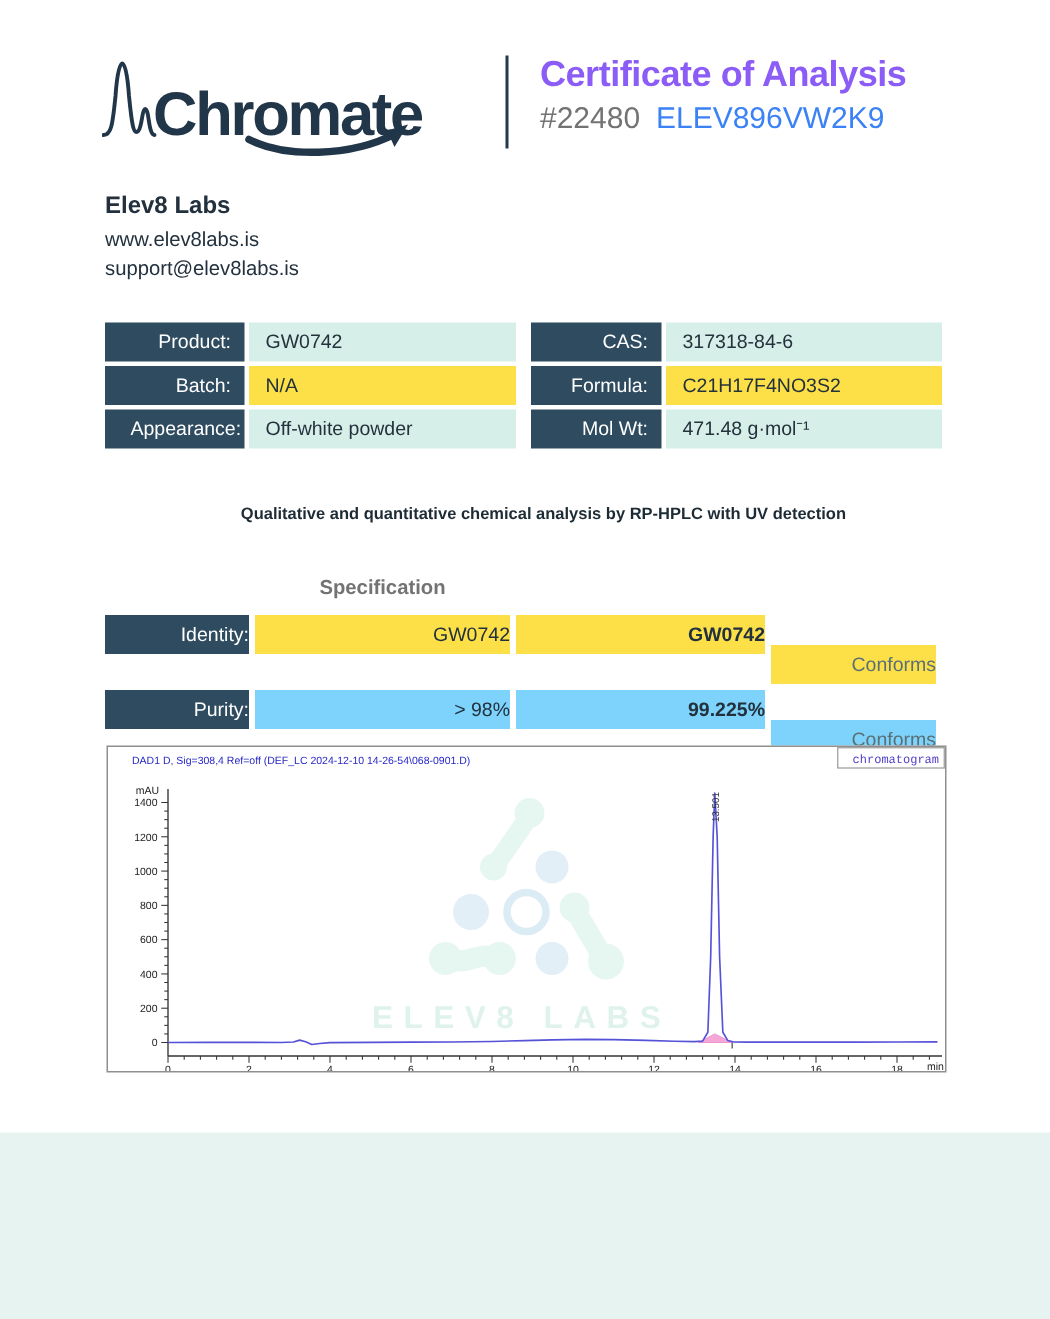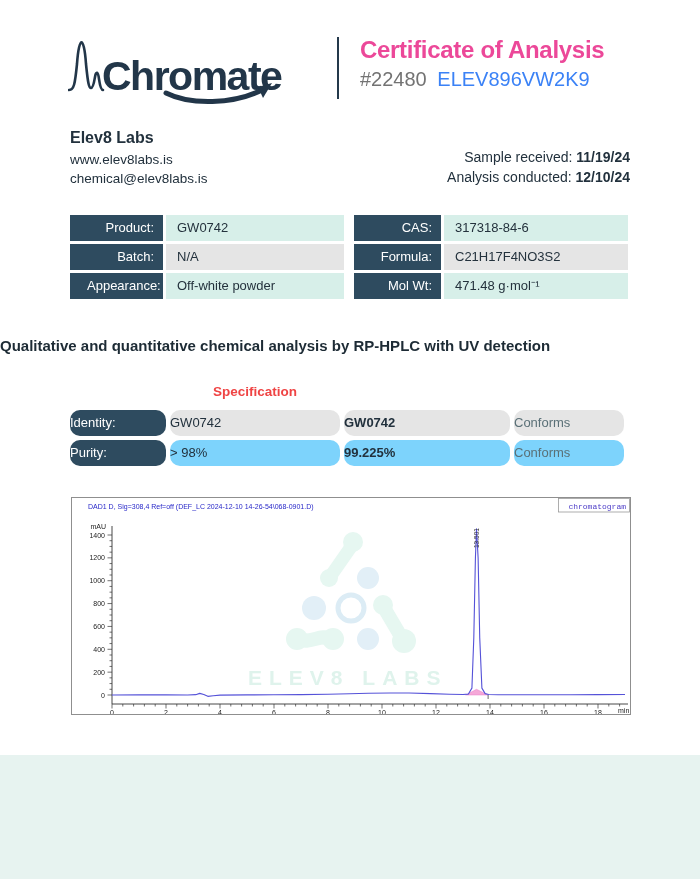--- a/index.html
+++ b/index.html
@@ -3,55 +3,55 @@
 <meta charset="utf-8">
 <style>
   html,body{margin:0;padding:0;background:#ffffff;}
   body{font-family:"Liberation Sans", sans-serif;color:#22313d;}
   .page{position:relative;width:700px;height:879px;background:#fff;overflow:hidden;}
 
   
   .logo-wrap{position:absolute;left:68px;top:26px;width:236px;height:80px;}
   .divider{position:absolute;left:337px;top:37px;width:2px;height:62px;background:#24394b;}
   .title-block{position:absolute;left:360px;top:36px;}
-  .title{font-size:24px;font-weight:bold;color:#ec4899;letter-spacing:-0.3px;}
+  .title{font-size:24px;font-weight:bold;color:#8b5cf6;letter-spacing:-0.3px;}
   .subtitle{font-size:20px;margin-top:4px;}
   .coa-num{color:#737373;}
   .access-code{color:#3b82f6;margin-left:5px;}
 
   
   .client{position:absolute;left:70px;top:128px;line-height:19px;font-size:13.5px;}
   .client .name{font-size:16px;font-weight:bold;margin-bottom:3px;}
   .dates{position:absolute;right:70px;top:147px;text-align:right;font-size:14px;line-height:20px;}
   .b{font-weight:bold;}
 
   
   .info-tables{position:absolute;left:70px;top:215px;display:flex;gap:10px;}
   .info-grid{display:grid;grid-template-columns:93px 178px;gap:3px;}
   .info-grid.rt{grid-template-columns:87px 184px;}
   .cell{height:26px;line-height:26px;font-size:13px;padding-left:17px;}
   .cell.label{background:#2e4b5f;color:#ffffff;text-align:right;padding-right:9px;}
   .cell.value{color:#24323d;padding-left:11px;}
   .bg-a{background:#d7efe9;}
-  .bg-b{background:#e5e5e5;}
+  .bg-b{background:#fde047;}
   .bg-c{background:#7dd3fc;}
 
-  .note{position:absolute;left:0;top:337px;width:564px;text-align:left;
-        font-size:15px;font-weight:bold;color:#1d2b35;}
+  .note{position:absolute;left:0;top:337px;width:564px;text-align:right;
+        font-size:11px;font-weight:bold;color:#1d2b35;}
 
   
   .res-head{position:absolute;left:70px;top:384px;display:grid;
             grid-template-columns:96px 170px 166px 110px;gap:4px;
-            font-size:13.5px;font-weight:bold;color:#ef4444;}
+            font-size:13.5px;font-weight:bold;color:#737373;}
   .res-head div{text-align:center;}
   .res-grid{position:absolute;left:70px;top:410px;display:grid;
             grid-template-columns:96px 170px 166px 110px;gap:4px;}
-  .res-grid .cell{text-align:left;padding:0;border-radius:10px;}
+  .res-grid .cell{text-align:right;padding:0;}
   .res-grid .result{font-weight:bold;}
-  .res-grid .status{color:#5a7077;}
+  .res-grid .status{color:#5a7077;margin-top:20px;}
 
   
   .chart-frame{position:absolute;left:71px;top:497px;width:558px;height:216px;
                border:1px solid #8f8f8f;background:#fff;}
   .chart-frame svg{display:block;}
   .annot{font-size:7px;fill:#2727c8;}
   .corner-label{font-size:8px;font-family:"Liberation Mono", monospace;fill:#5040c8;}
   .axis-lab{font-size:7px;fill:#222;}
   .wm-mint{fill:#e6f7f1;}
   .wm-blue{fill:#e2eff7;}
@@ -79,31 +79,21 @@
     <div class="title">Certificate of Analysis</div>
     <div class="subtitle">
       <span class="coa-num">#22480</span>
       <span class="access-code">ELEV896VW2K9</span>
     </div>
   </div>
 
   <div class="client">
     <div class="name">Elev8 Labs</div>
     <div>www.elev8labs.is</div>
-    <div>chemical@elev8labs.is</div>
-  </div>
-  <div class="dates">
-    <div>
-      <span>Sample received:</span>
-      <span class="b">11/19/24</span>
-    </div>
-    <div>
-      <span>Analysis conducted:</span>
-      <span class="b">12/10/24</span>
-    </div>
+    <div>support@elev8labs.is</div>
   </div>
 
   <div class="info-tables">
     <div class="info-grid">
       <div class="cell label">Product:</div>
       <div class="cell value bg-a">GW0742</div>
       <div class="cell label">Batch:</div>
       <div class="cell value bg-b">N/A</div>
       <div class="cell label">Appearance:</div>
       <div class="cell value bg-a">Off-white powder</div>

